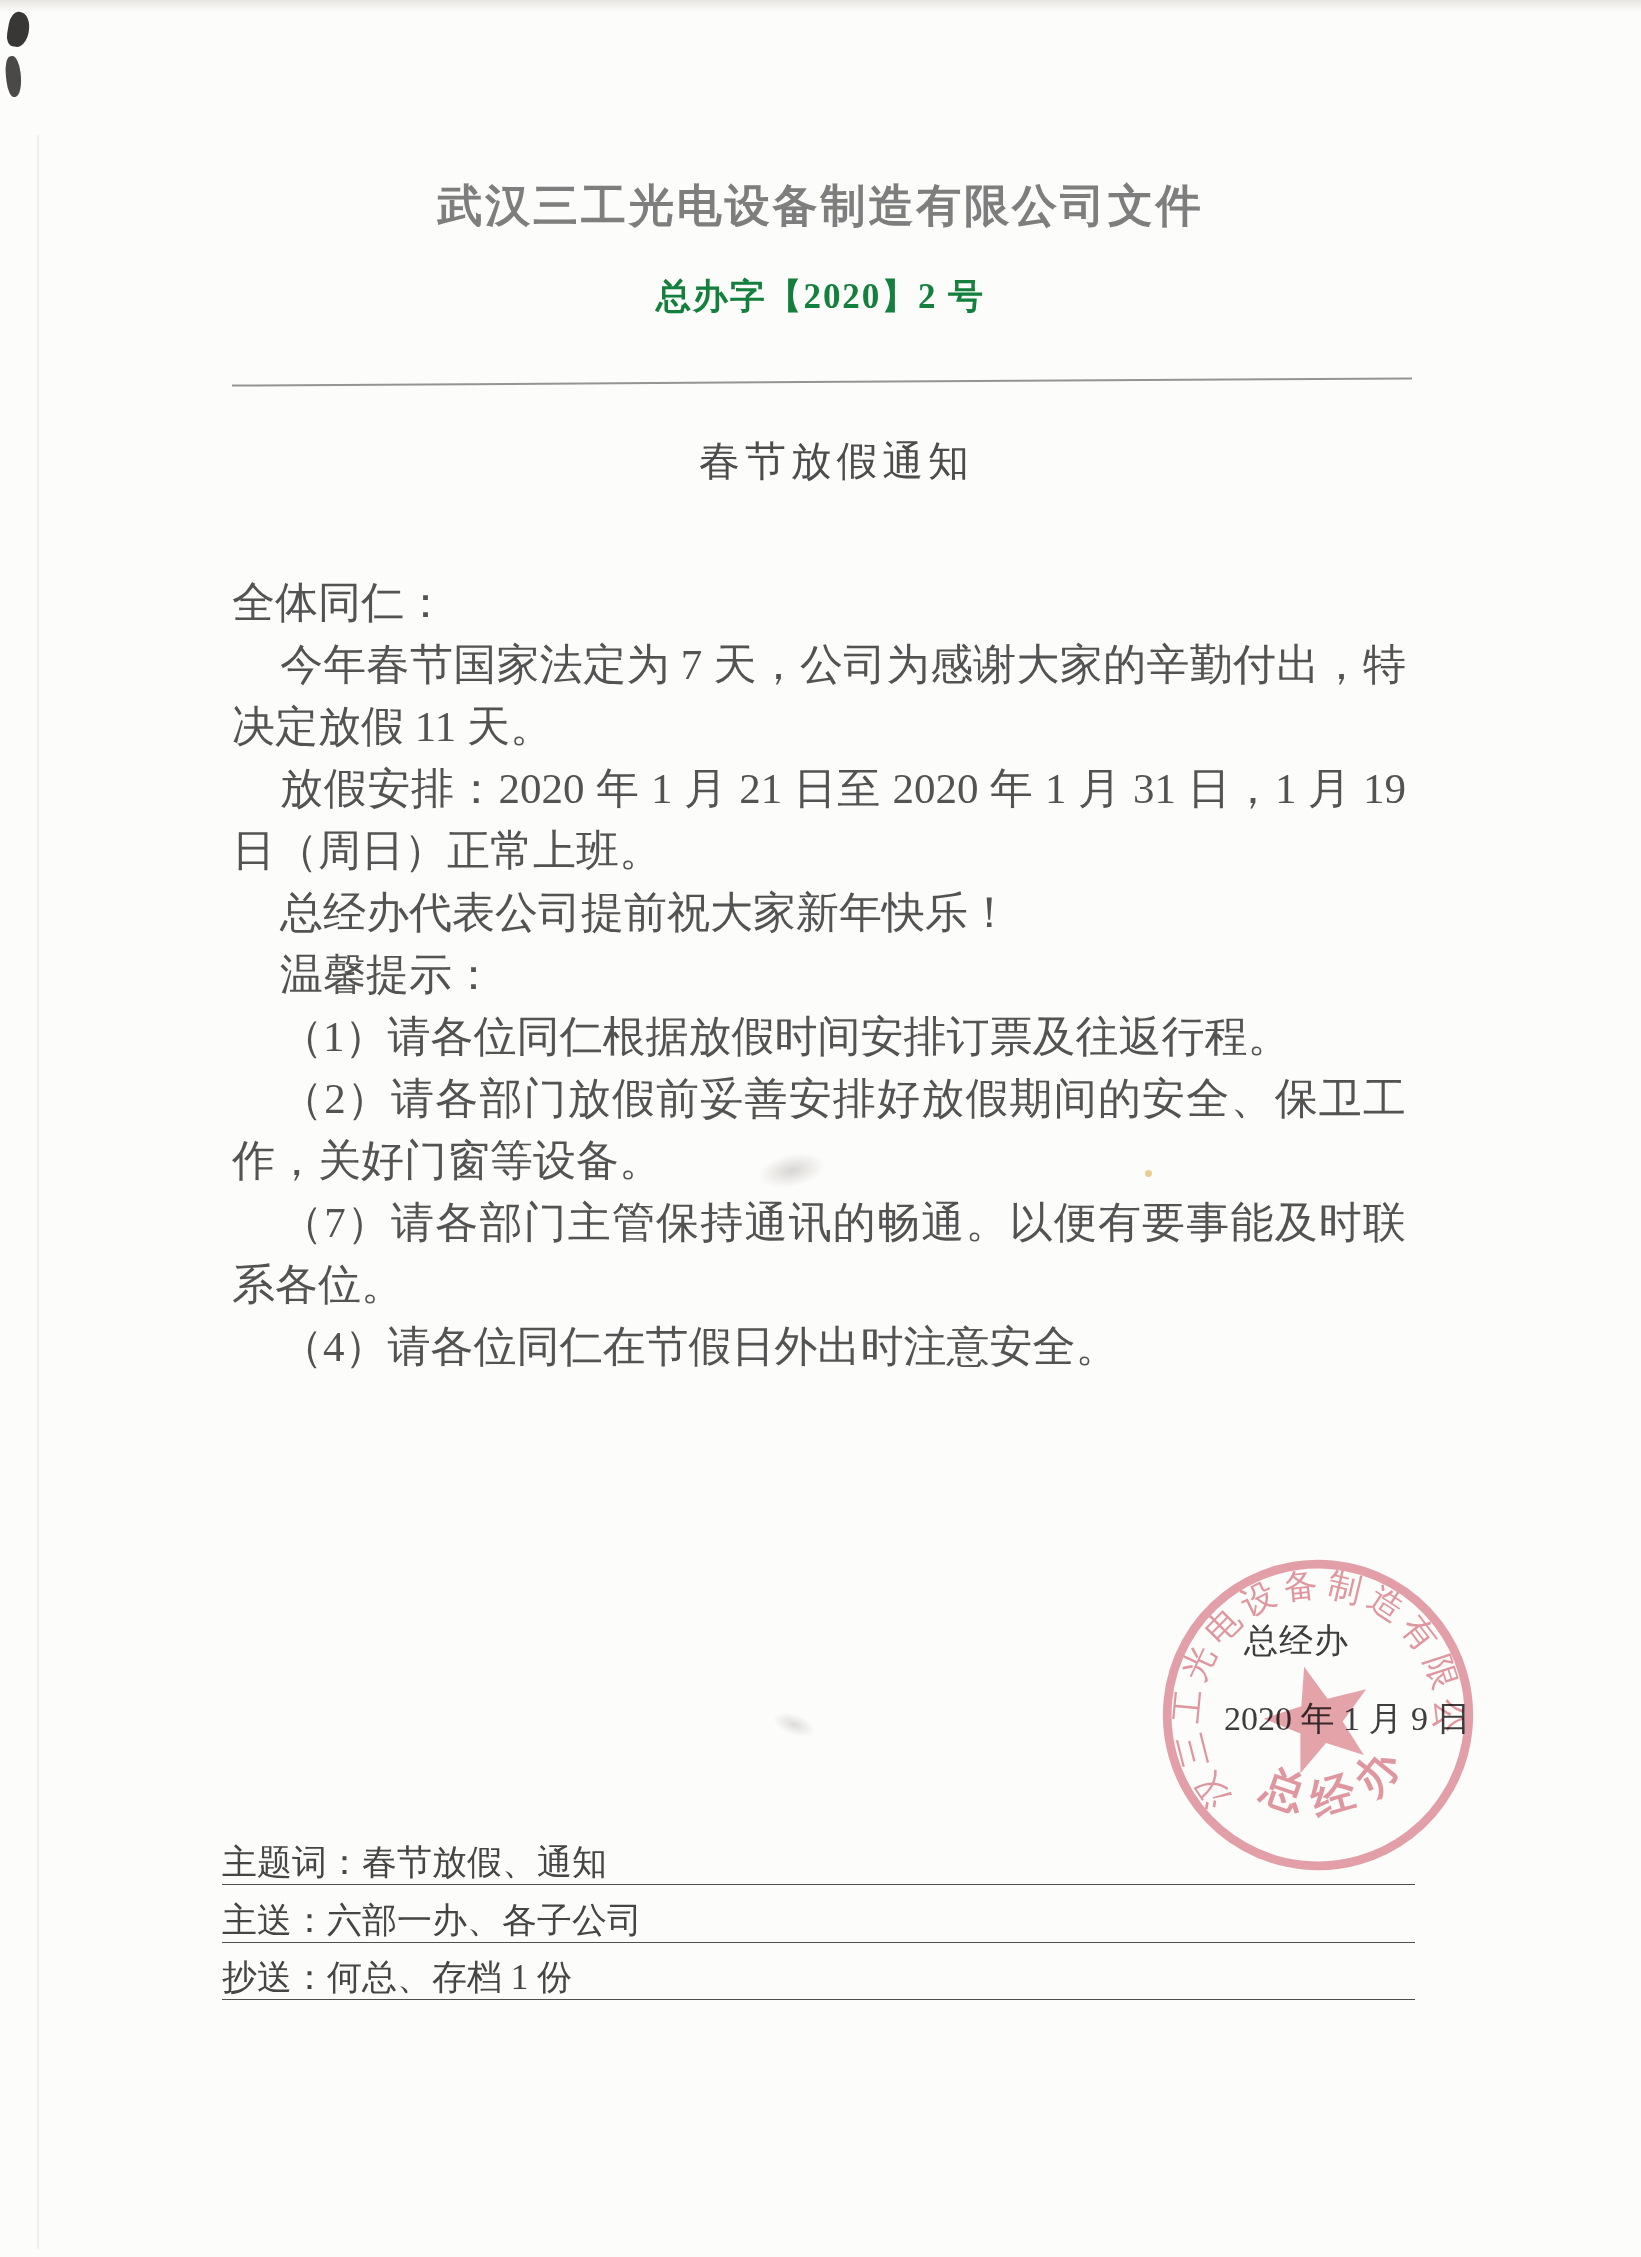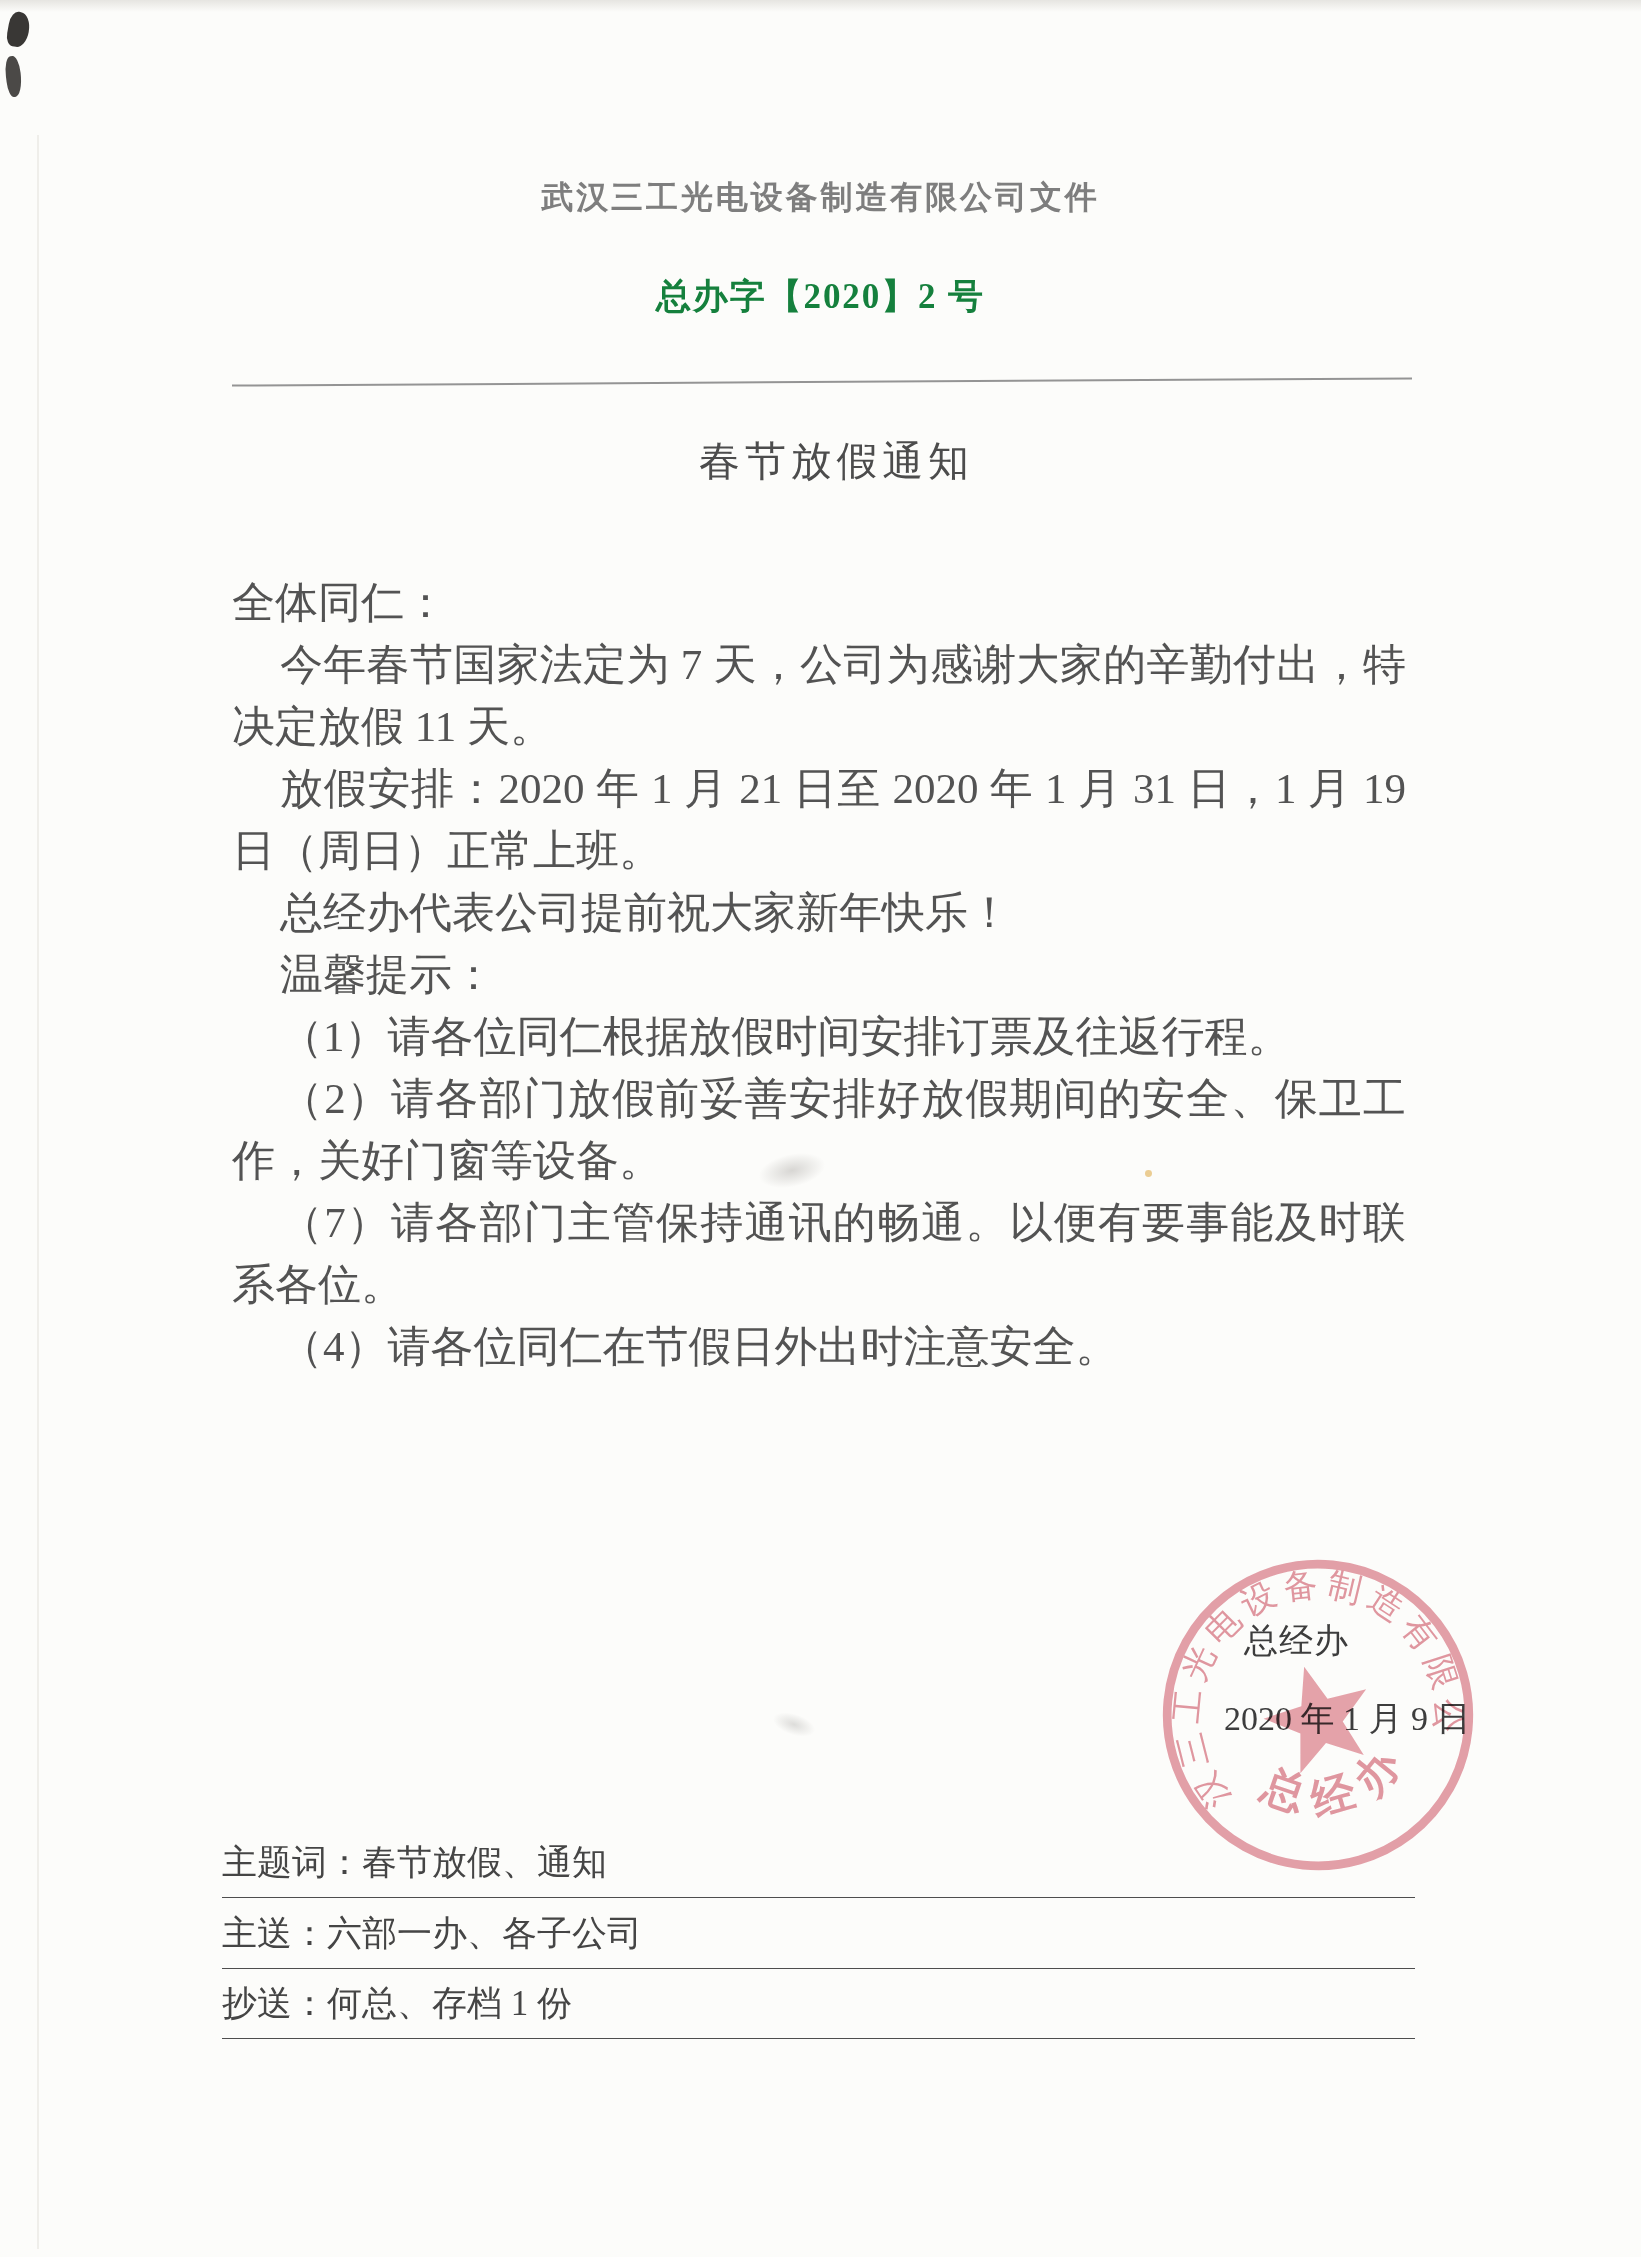--- a/index.html
+++ b/index.html
@@ -28,21 +28,21 @@
     background:radial-gradient(rgba(120,115,110,.28),rgba(120,115,110,0) 70%);
     transform:rotate(-12deg);}
   .smudge2{position:absolute;left:772px;top:1714px;width:44px;height:21px;
     background:radial-gradient(rgba(110,108,104,.22),rgba(110,108,104,0) 70%);
     transform:rotate(18deg);}
   .dot-yellow{position:absolute;left:1145px;top:1170px;width:6.8px;height:6.8px;
     border-radius:50%;background:#e2b45c;opacity:.65;}
 
   .org-title{
     position:absolute;left:0;top:176px;width:1641px;
-    text-align:center;font-size:32px;font-weight:700;
+    text-align:center;font-size:45px;font-weight:700;
     letter-spacing:2.9px;color:#7e7e7e;
   }
   .doc-number{
     position:absolute;left:0;top:273px;width:1641px;
     text-align:center;font-size:35px;font-weight:700;
     letter-spacing:1.9px;color:#15803d;
   }
   .header-rule{
     position:absolute;left:232px;top:381px;width:1180px;height:1.9px;
     background:#949494;transform:rotate(-0.35deg);
@@ -74,21 +74,21 @@
     opacity:.9;
     pointer-events:none;
   }
   .footer{
     position:absolute;left:222px;top:1842px;width:1193px;
     font-size:35px;color:#454545;
   }
   .footer-row{
     height:42px;line-height:42px;
     border-bottom:1.9px solid #4e4e4e;
-    padding-bottom:13px;margin-bottom:14.5px;
+    padding-bottom:0;margin-bottom:14.5px;
     white-space:nowrap;
   }
 </style>
 </head>
 <body>
 
 <div class="page">
 
   <div class="top-edge"></div>
   <div class="left-edge"></div>

